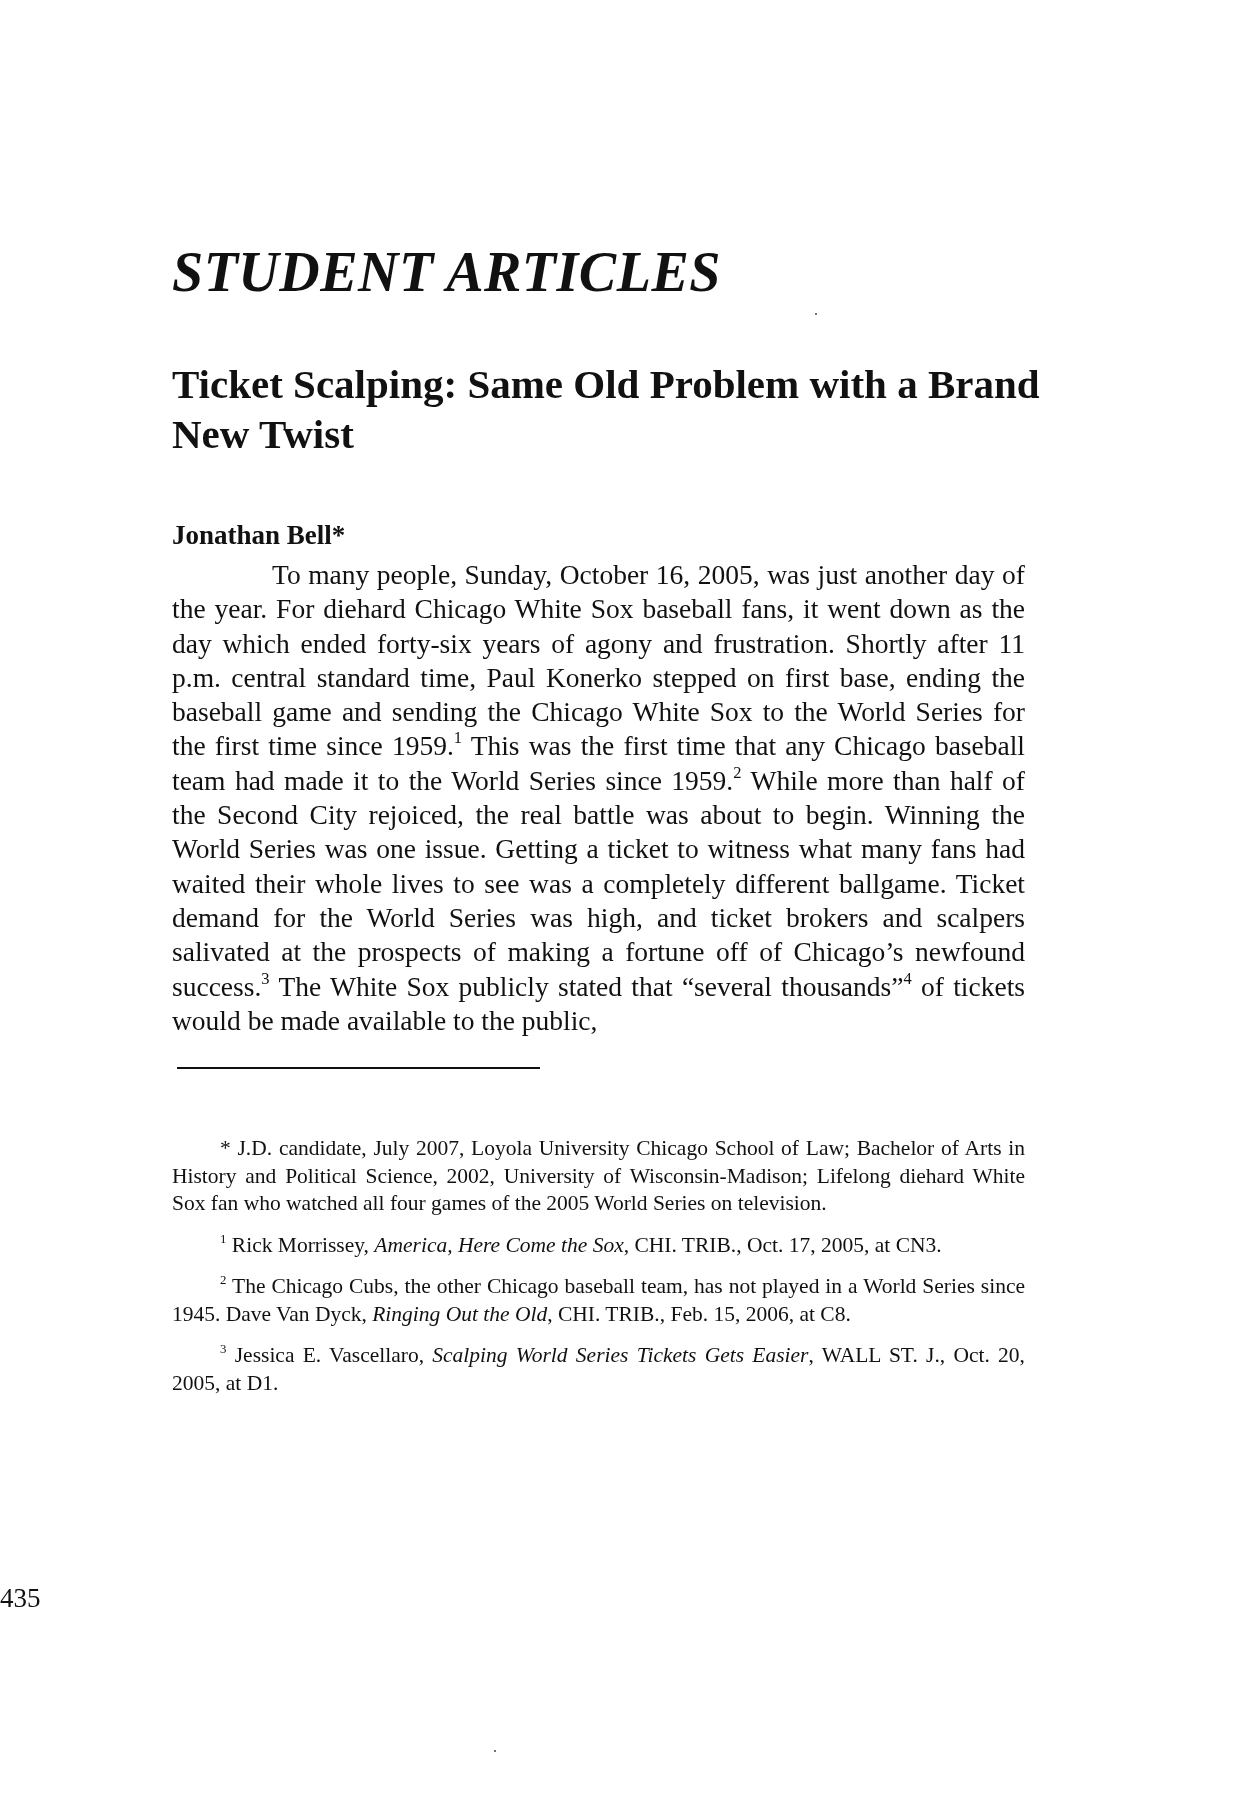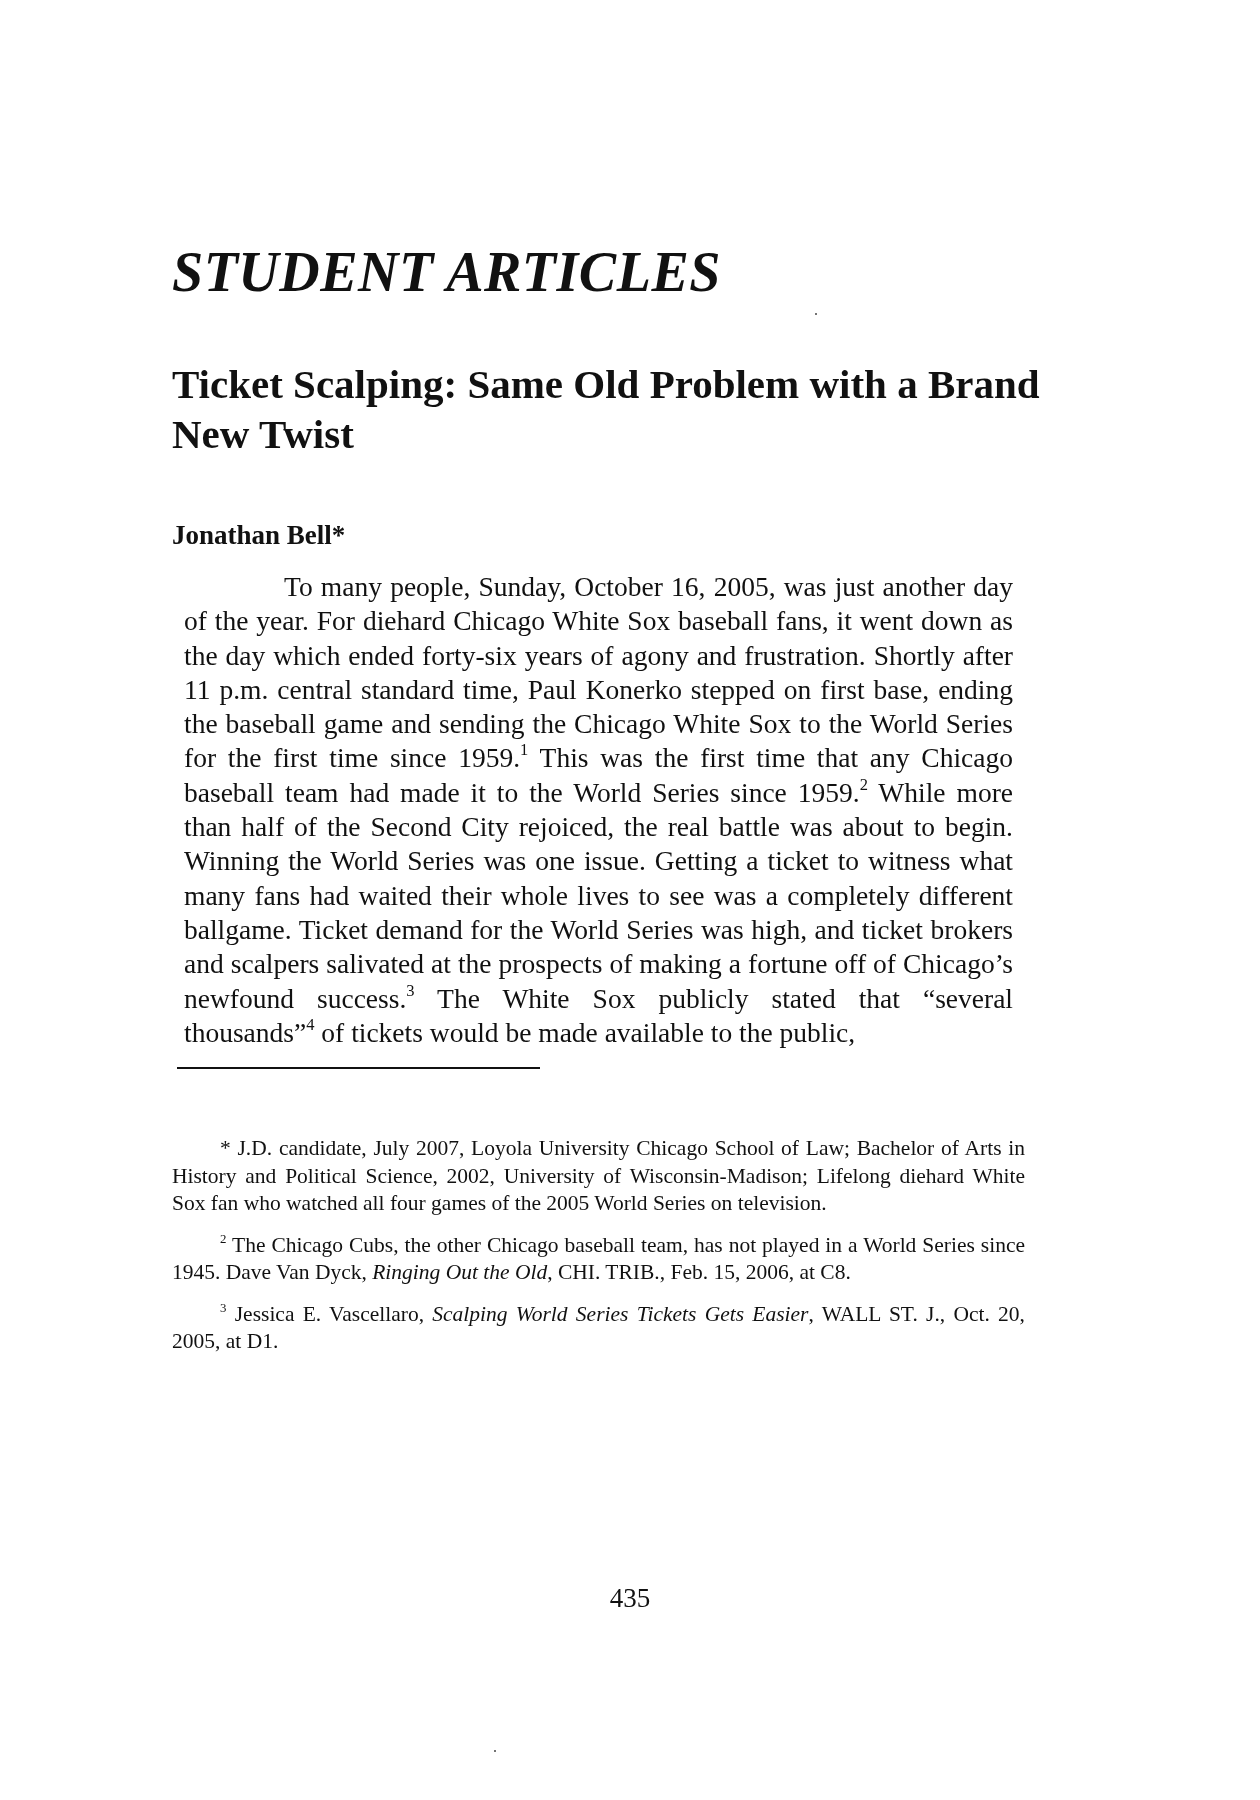--- a/index.html
+++ b/index.html
@@ -2,26 +2,26 @@
 <html><head>
 <meta charset="utf-8">
 <style>
   html, body { margin:0; padding:0; background:#ffffff; }
   body { width:1260px; height:1800px; position:relative; overflow:hidden; color:#111; font-family:"Liberation Serif","DejaVu Serif",serif; }
   .page { position:absolute; left:0; top:0; width:1260px; height:1800px; }
   .section-head { position:absolute; left:172px; top:240px; font-size:56px; font-weight:bold; font-style:italic; letter-spacing:0.5px; margin:0; }
   .title { position:absolute; left:172px; top:359px; width:900px; font-size:41px; font-weight:bold; line-height:50px; margin:0; }
   .author { position:absolute; left:172px; top:520px; font-size:27px; margin:0;font-weight:bold; }
   .body-text { position:absolute; left:172px; top:558px; width:853px; font-size:27.5px; line-height:34.3px; text-align:justify; margin:0; }
-  .body-text p { margin:12px; text-indent:100px; text-align:justify; }
+  .body-text p { margin:0; text-indent:100px; text-align:justify; }
   sup { font-size:0.6em; line-height:0; vertical-align:0.7em; }
   .rule { position:absolute; left:177px; top:1067px; width:363px; height:2px; background:#111; }
   .footnotes { position:absolute; left:172px; top:1135px; width:853px; font-size:21.5px; line-height:27.5px; }
   .fn { margin:0 0 14px 0; text-indent:48px; text-align:justify; }
-  .page-number { position:absolute; left:0; width:1260px; top:1583px; text-align:center; font-size:27px; }
+  .page-number { position:absolute; left:0; width:1260px; top:1583px; font-size:27px; }
   .speck { position:absolute; width:2px; height:2px; background:#444; border-radius:1px; }
 </style>
 </head>
 <body>
 
 <div class="page">
 
   <h1 class="section-head">STUDENT ARTICLES</h1>
 
   <h2 class="title">Ticket Scalping: Same Old Problem with a Brand New Twist</h2>
@@ -29,20 +29,21 @@
   <div class="author"><span>Jonathan Bell</span><span>*</span></div>
 
   <div class="body-text">
     <p><span>To many people, Sunday, October 16, 2005, was just another day of the year. For diehard Chicago White Sox baseball fans, it went down as the day which ended forty-six years of agony and frustration. Shortly after 11 p.m. central standard time, Paul Konerko stepped on first base, ending the baseball game and sending the Chicago White Sox to the World Series for the first time since 1959.</span><sup>1</sup><span> This was the first time that any Chicago baseball team had made it to the World Series since 1959.</span><sup>2</sup><span> While more than half of the Second City rejoiced, the real battle was about to begin. Winning the World Series was one issue. Getting a ticket to witness what many fans had waited their whole lives to see was a completely different ballgame. Ticket demand for the World Series was high, and ticket brokers and scalpers salivated at the prospects of making a fortune off of Chicago’s newfound success.</span><sup>3</sup><span> The White Sox publicly stated that “several thousands”</span><sup>4</sup><span> of tickets would be made available to the public,</span></p>
   </div>
 
   <div class="rule"></div>
 
   <div class="footnotes">
     <p class="fn"><span>*</span> <span>J.D. candidate, July 2007, Loyola University Chicago School of Law; Bachelor of Arts in History and Political Science, 2002, University of Wisconsin-Madison; Lifelong diehard White Sox fan who watched all four games of the 2005 World Series on television.</span></p>
+    <p class="fn"><sup>1</sup> <span>Rick Morrissey, </span><i>America, Here Come the Sox</i><span>, CHI. TRIB., Oct. 17, 2005, at CN3.</span></p>
     <p class="fn"><sup>2</sup> <span>The Chicago Cubs, the other Chicago baseball team, has not played in a World Series since 1945. Dave Van Dyck, </span><i>Ringing Out the Old</i><span>, CHI. TRIB., Feb. 15, 2006, at C8.</span></p>
     <p class="fn"><sup>3</sup> <span>Jessica E. Vascellaro, </span><i>Scalping World Series Tickets Gets Easier</i><span>, WALL ST. J., Oct. 20, 2005, at D1.</span></p>
   </div>
 
   <div class="page-number">435</div>
 
   <div class="speck" style="left:815px;top:313px;"></div>
   <div class="speck" style="left:494px;top:1750px;"></div>
 </div>
 

